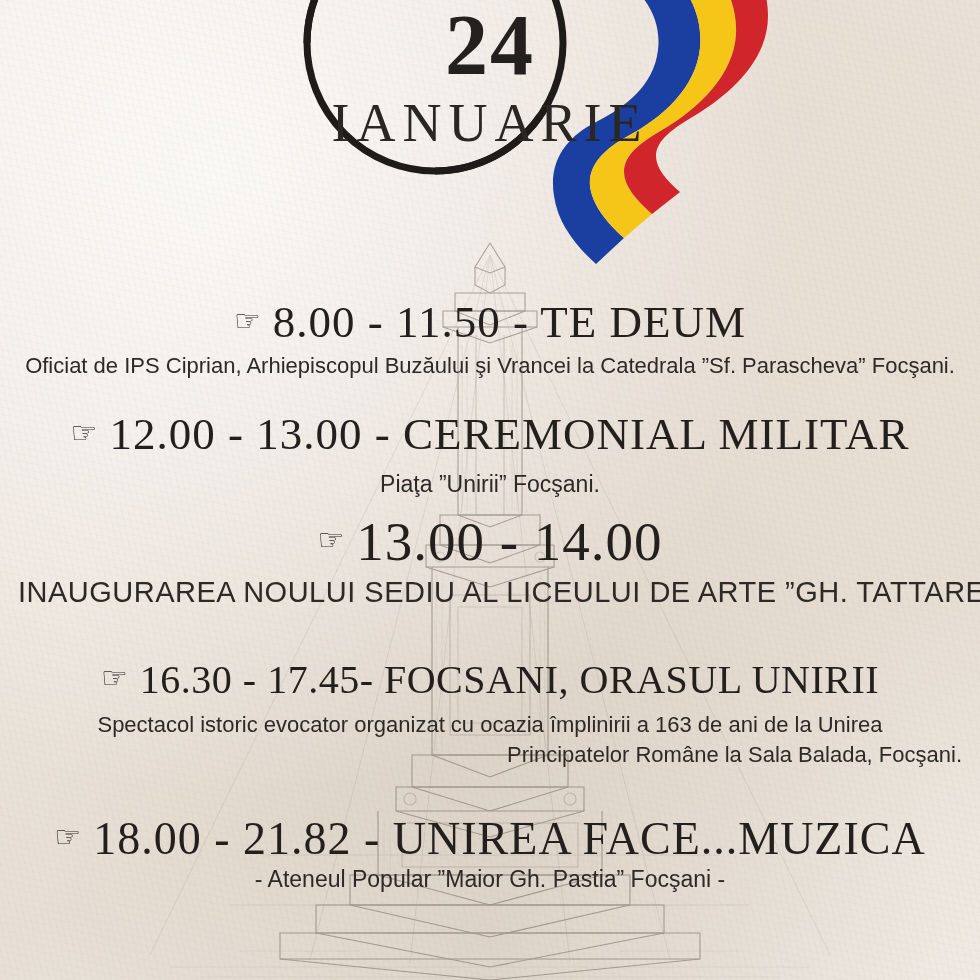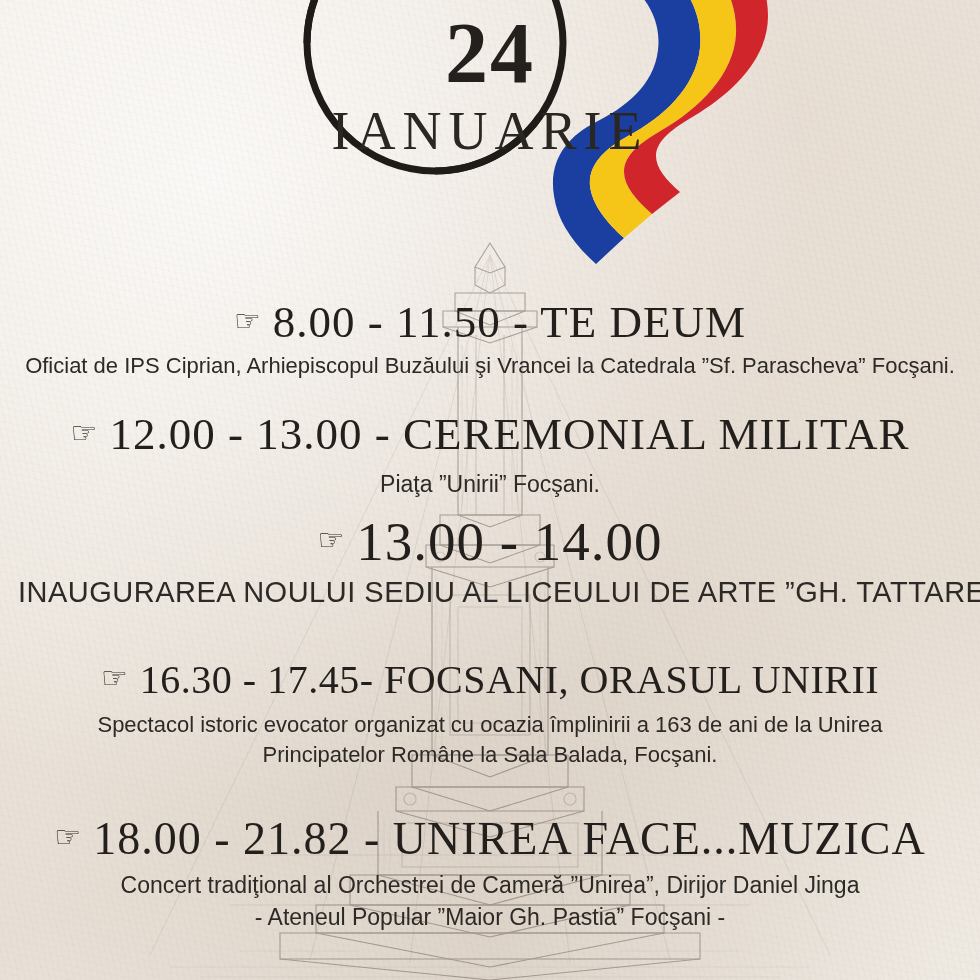--- a/index.html
+++ b/index.html
@@ -66,21 +66,21 @@
     text-align: center;
     pointer-events: none;
   }
   .year-24 {
     font-family: "Liberation Serif", serif;
     font-size: 86px;
     font-weight: 700;
     letter-spacing: 2px;
     color: #23201d;
     line-height: 1;
-    margin-top: 10px;
+    margin-top: 2px;
   }
   .month {
     font-family: "Liberation Serif", serif;
     font-size: 54px;
     letter-spacing: 7px;
     color: #2a2622;
     margin-top: 8px;
     line-height: 1;
   }
   .years-range {
@@ -313,27 +313,26 @@
   </div>
 
   <div class="sp-3"></div>
 
   <div class="entry e3">
     <div class="headline">
       <span class="hand">☞</span>
       <span class="htext">16.30 - 17.45- FOCSANI, ORASUL UNIRII</span>
     </div>
     <div class="sub">Spectacol istoric evocator organizat cu ocazia împlinirii a 163 de ani de la Unirea</div>
-    <div class="sub" style="margin-top:2px;">Principatelor Române la Sala Balada, Focşani.</div>
+    <div class="sub" style="margin-top:2px;text-align:right;">Principatelor Române la Sala Balada, Focşani.</div>
   </div>
 
   <div class="sp-4"></div>
 
   <div class="entry e4">
     <div class="headline">
       <span class="hand">☞</span>
       <span class="htext">18.00 - 21.82 - UNIREA FACE...MUZICA</span>
     </div>
-    <div class="sub">Concert tradiţional al Orchestrei de Cameră ”Unirea”, Dirijor Daniel Jinga</div>
     <div class="sub" style="margin-top:2px;">- Ateneul Popular ”Maior Gh. Pastia” Focşani -</div>
   </div>
 
 </div>
 
 </body></html>

